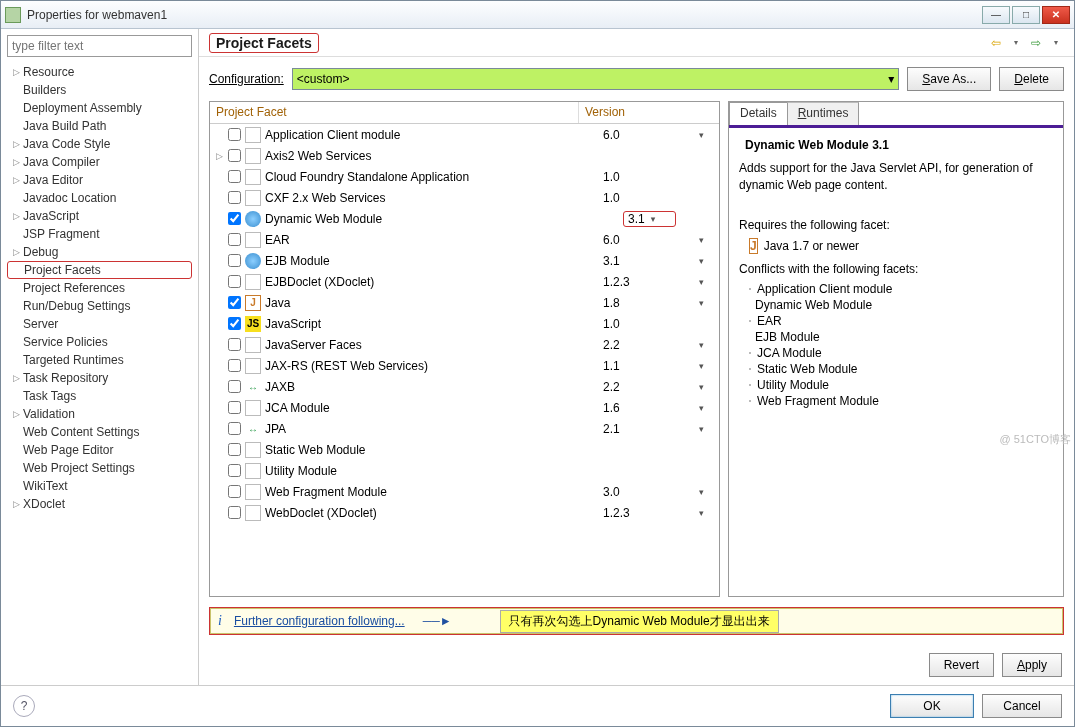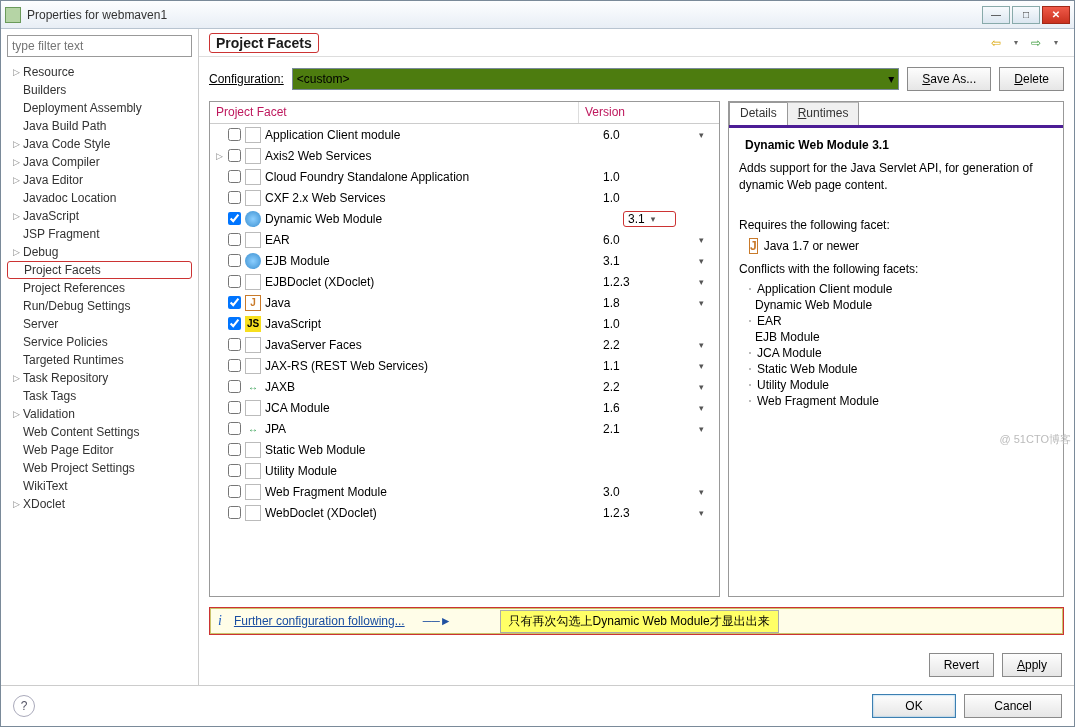--- a/index.html
+++ b/index.html
@@ -19,26 +19,26 @@
 .tree-item .expander { width: 10px; display: inline-block; color: #888; font-size: 9px; }
 .tree-item.selected { border: 1px solid #c33; border-radius: 3px; background: #fff; }
 .main { flex: 1; display: flex; flex-direction: column; }
 .page-head { display: flex; align-items: center; height: 28px; padding: 0 10px; border-bottom: 1px solid #ddd; }
 .page-title { font-size: 14px; font-weight: bold; color: #1a1a1a; border: 1px solid #c33; border-radius: 3px; padding: 1px 6px; }
 .head-icons { margin-left: auto; display: flex; gap: 4px; align-items: center; }
 .head-icon { width: 16px; height: 16px; display: flex; align-items: center; justify-content: center; font-size: 12px; }
 .config-row { display: flex; align-items: center; gap: 8px; padding: 10px; }
 .config-row label { text-decoration: underline; text-decoration-style: solid; }
 .config-row label::first-letter { text-decoration: underline; }
-.combo { flex: 1; height: 22px; border: 1px solid #7a8a99; background: #4d7c0f; padding: 2px 4px; display: flex; align-items: center; justify-content: space-between; }
+.combo { flex: 1; height: 22px; border: 1px solid #7a8a99; background: #bef264; padding: 2px 4px; display: flex; align-items: center; justify-content: space-between; }
 .btn { height: 24px; padding: 0 14px; border: 1px solid #8a8a8a; background: linear-gradient(#fdfdfd,#e6e6e6); cursor: default; }
 .content-row { flex: 1; display: flex; gap: 8px; padding: 0 10px 10px 10px; min-height: 0; }
 .facet-pane { flex: 1; border: 1px solid #999; display: flex; flex-direction: column; }
 .facet-head { display: flex; height: 22px; border-bottom: 1px solid #ccc; background: #fff; }
-.facet-head .col { padding: 3px 6px; color: #be185d; }
+.facet-head .col { padding: 3px 6px; color: #a16207; }
 .col-name { flex: 1; border-right: 1px solid #ddd; }
 .col-ver { width: 140px; }
 .facet-list { flex: 1; overflow: auto; }
 .facet-row { display: flex; align-items: center; height: 21px; padding-left: 6px; }
 .facet-row .expander { width: 12px; color: #888; font-size: 9px; }
 .facet-row input[type=checkbox] { margin-right: 4px; }
 .facet-row .ficon { width: 16px; height: 16px; margin-right: 4px; display: inline-flex; align-items: center; justify-content: center; font-size: 10px; }
 .ficon.doc { border: 1px solid #bbb; background: #fff; }
 .ficon.globe { background: radial-gradient(circle,#8ccfff,#3a8ecf); border-radius: 50%; }
 .ficon.java { color: #c97a2a; font-weight: bold; border: 1px solid #c97a2a; }
@@ -443,18 +443,18 @@
         <button class="btn">Revert</button>
         <button class="btn"><span style="text-decoration:underline">A</span>pply</button>
       </div>
     </div>
   </div>
 
   <div class="bottom-bar">
     <div class="help">?</div>
     <div class="btns">
       <button class="btn primary" style="width:84px">OK</button>
-      <button class="btn" style="width:98px">Cancel</button>
+      <button class="btn" style="width:80px">Cancel</button>
     </div>
   </div>
 </div>
 
 <span class="watermark">@ 51CTO博客</span>
 
 </body></html>

